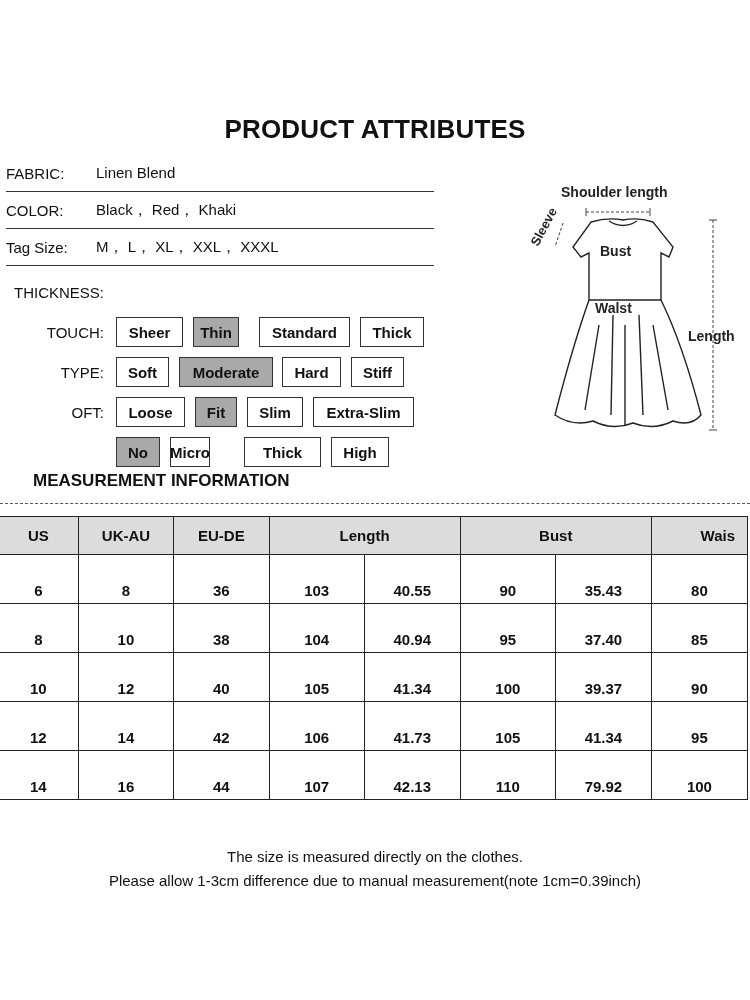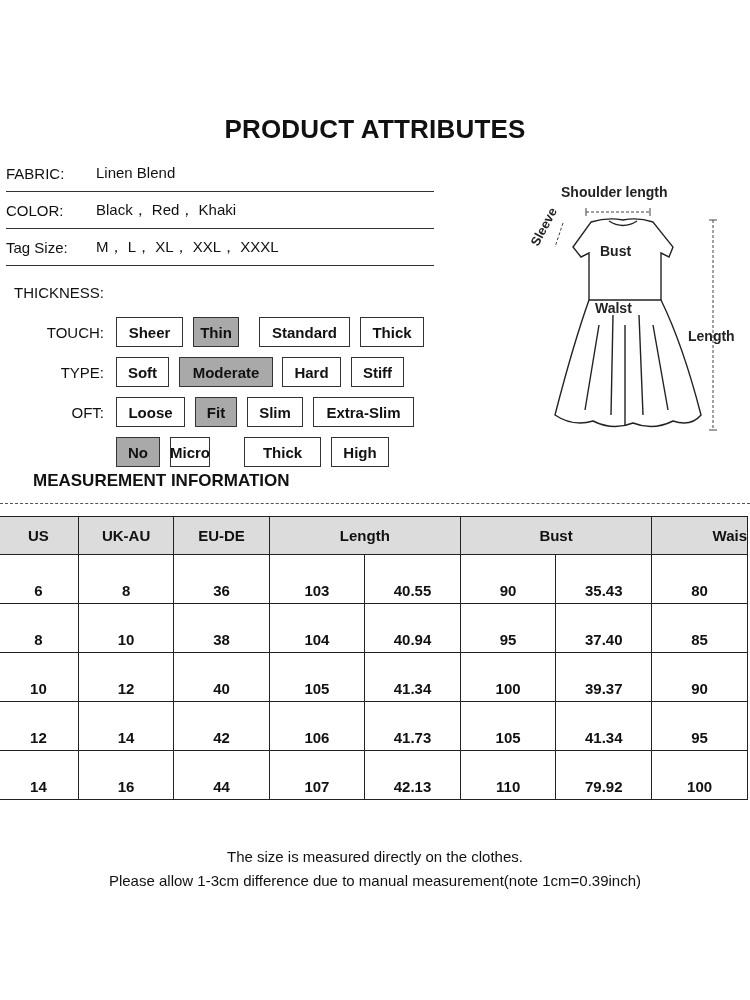--- a/index.html
+++ b/index.html
@@ -130,21 +130,21 @@
       <col style="width:98px">
       <col style="width:98px">
   </colgroup>
   <tbody>
       <tr>
     <th>US</th>
     <th>UK-AU</th>
     <th>EU-DE</th>
     <th colspan="2">Length</th>
     <th colspan="2">Bust</th>
-    <th style="text-align:right; padding-right:0">Wais</th>
+    <th style="text-align:right; padding-right:12px">Wais</th>
   </tr>
   <tr>
     <td>6</td>
     <td>8</td>
     <td>36</td>
     <td>103</td>
     <td>40.55</td>
     <td>90</td>
     <td>35.43</td>
     <td>80</td>

